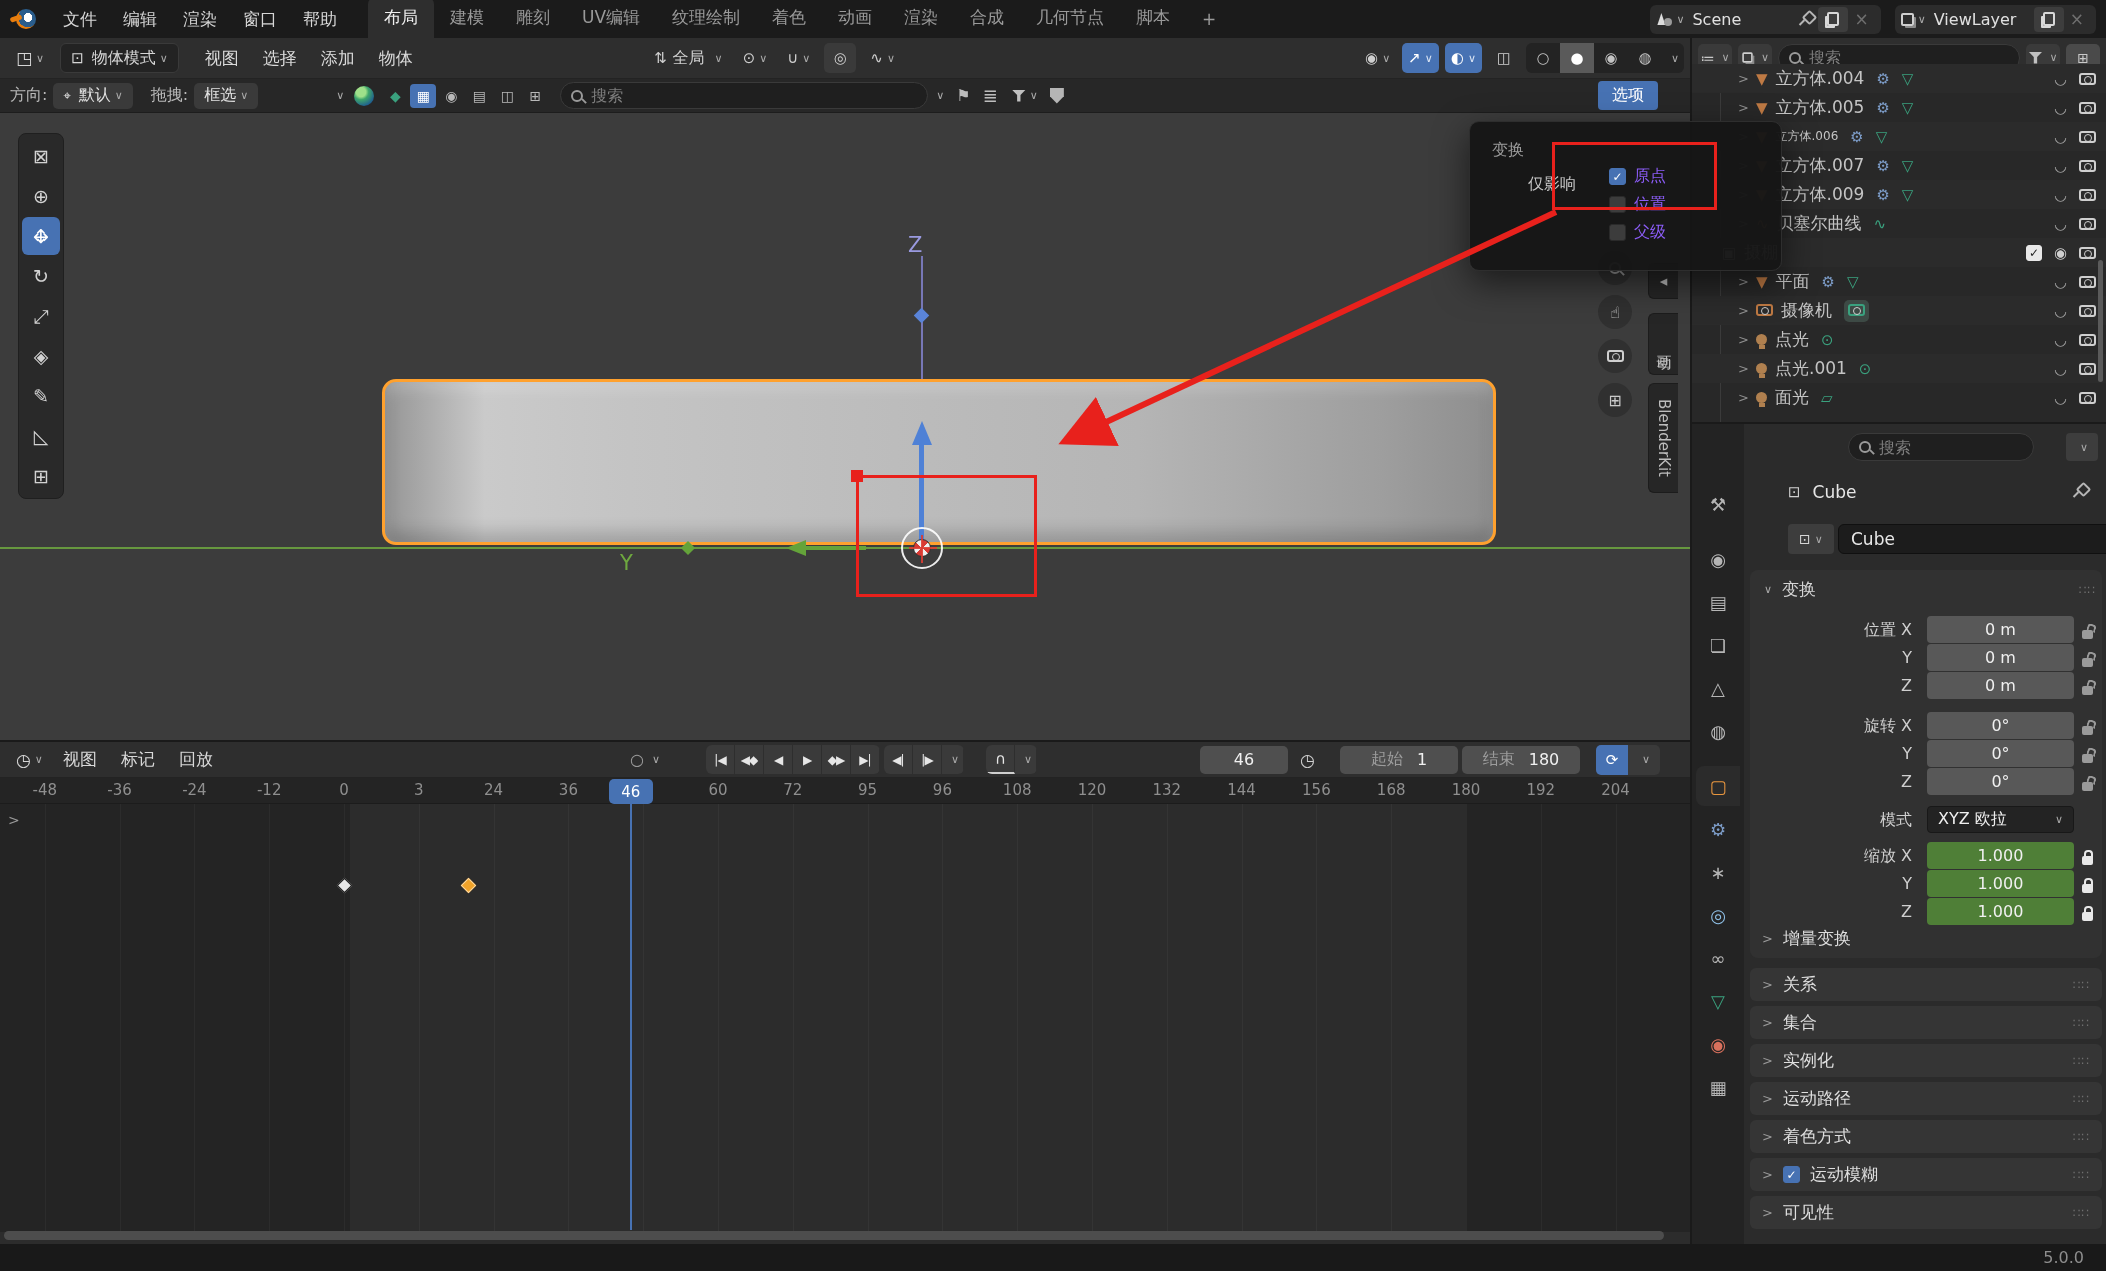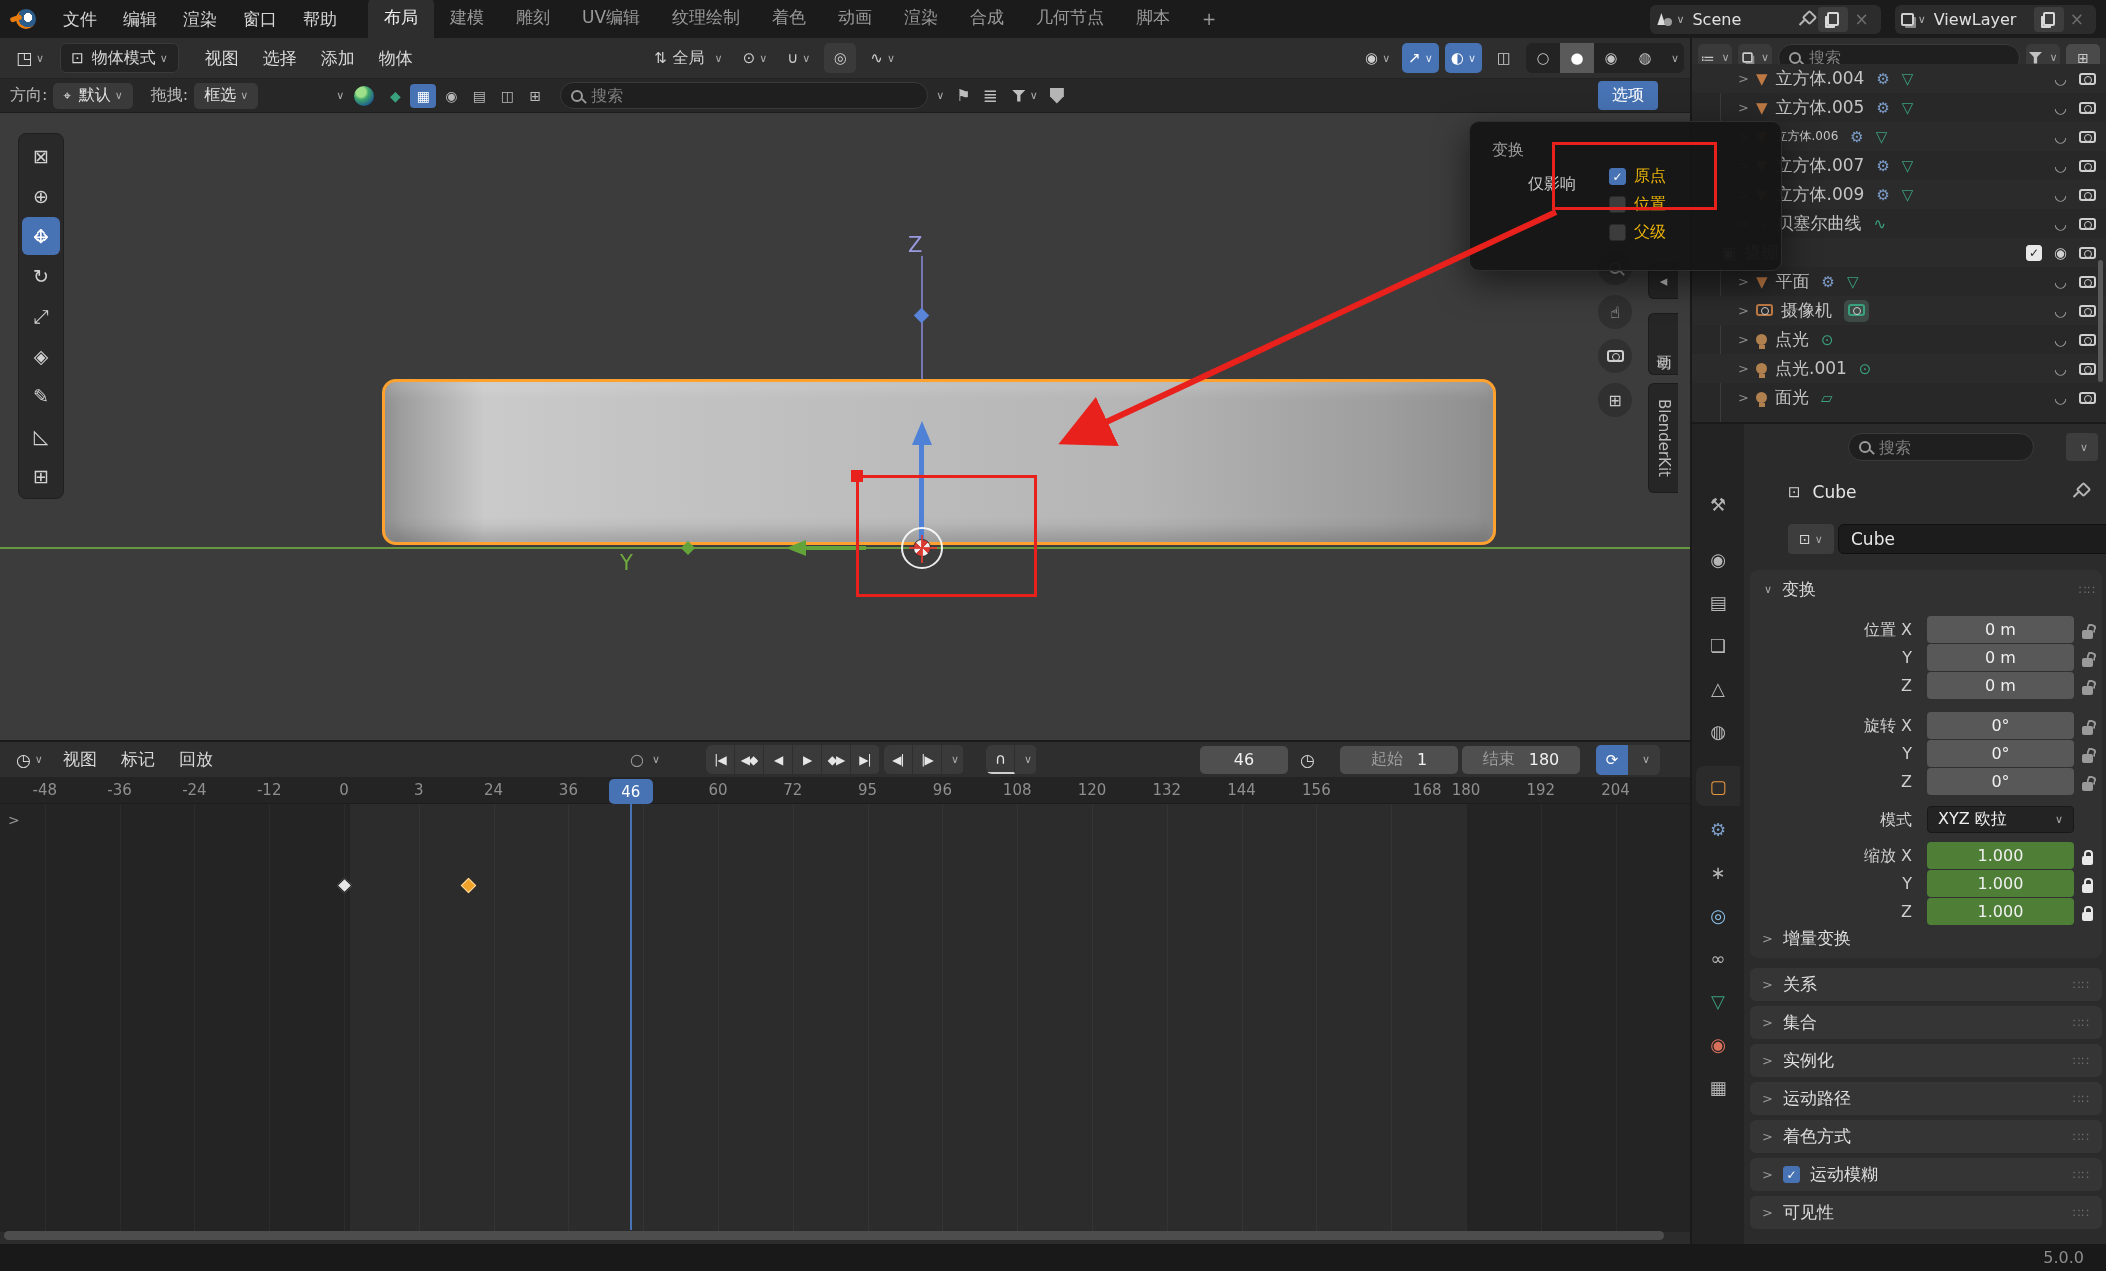--- a/index.html
+++ b/index.html
@@ -94,21 +94,21 @@
   .axlabel { position:absolute; font-size:21px; }
 
   
   #popup { left:1469px; top:121px; width:313px; height:150px; background:rgba(22,22,22,.97); border:1px solid #2e2e2e; border-radius:10px;
     box-shadow:0 12px 34px rgba(0,0,0,.55); z-index:50; }
   #popup .title { position:absolute; left:22px; top:18px; color:#9d9d9d; font-size:16px; }
   #popup .afflabel { position:absolute; left:58px; top:52px; color:#c9c9c9; font-size:16px; }
   .ckrow { position:absolute; left:139px; display:flex; align-items:center; gap:8px; }
   .ckbox { width:17px; height:17px; border-radius:3px; background:#3c3c3c; border:1px solid #2a2a2a; display:flex; align-items:center; justify-content:center; color:#fff; font-size:12px; }
   .ckbox.on { background:#4772b3; border-color:#4772b3; }
-  .cklabel { font-size:16px; color:#eab308; }
+  .cklabel { font-size:16px; color:#8b5cf6; }
 
   
   .redrect { position:absolute; border:3.5px solid #e8211c; z-index:60; }
   .redsq { position:absolute; width:12px; height:12px; background:#e8211c; z-index:61; }
   #arrowsvg { position:absolute; left:0; top:0; width:2106px; height:1271px; z-index:65; pointer-events:none; }
 
   
   #outliner { left:1690px; top:38px; width:416px; height:384px; background:#282828; border-left:2px solid #1a1a1a; overflow:hidden; }
   #outliner .hd { height:40px; background:#2e2e2e; border-bottom:1px solid #222; display:flex; align-items:center; padding:0 6px; gap:6px; }
   .ohbtn { height:28px; min-width:34px; background:#3a3a3a; border-radius:5px; display:flex; align-items:center; justify-content:center; gap:3px; font-size:14px; color:#c9c9c9; }
@@ -739,21 +739,21 @@
       <div class="tick" style="left: 643.198px;">48</div>
       <div class="tick" style="left: 717.998px;">60</div>
       <div class="tick" style="left: 792.798px;">72</div>
       <div class="tick" style="left: 867.597px;">95</div>
       <div class="tick" style="left: 942.397px;">96</div>
       <div class="tick" style="left: 1017.2px;">108</div>
       <div class="tick" style="left: 1092px;">120</div>
       <div class="tick" style="left: 1166.8px;">132</div>
       <div class="tick" style="left: 1241.6px;">144</div>
       <div class="tick" style="left: 1316.39px;">156</div>
-      <div class="tick" style="left: 1391.19px; margin-left: 36px;">168</div>
+      <div class="tick" style="left: 1391.19px;">168</div>
       <div class="tick" style="left: 1465.99px;">180</div>
       <div class="tick" style="left: 1540.79px;">192</div>
       <div class="tick" style="left: 1615.59px;">204</div>
     </div>
   <div id="channels">
       <div class="rangeshade" style="left: 0px; width: 350.233px;"></div>
       <div class="rangeshade" style="left: 1465.99px; right: 0px;"></div>
       <div class="gline" style="left: 44.8016px;"></div>
       <div class="gline" style="left: 119.601px;"></div>
       <div class="gline" style="left: 194.401px;"></div>

